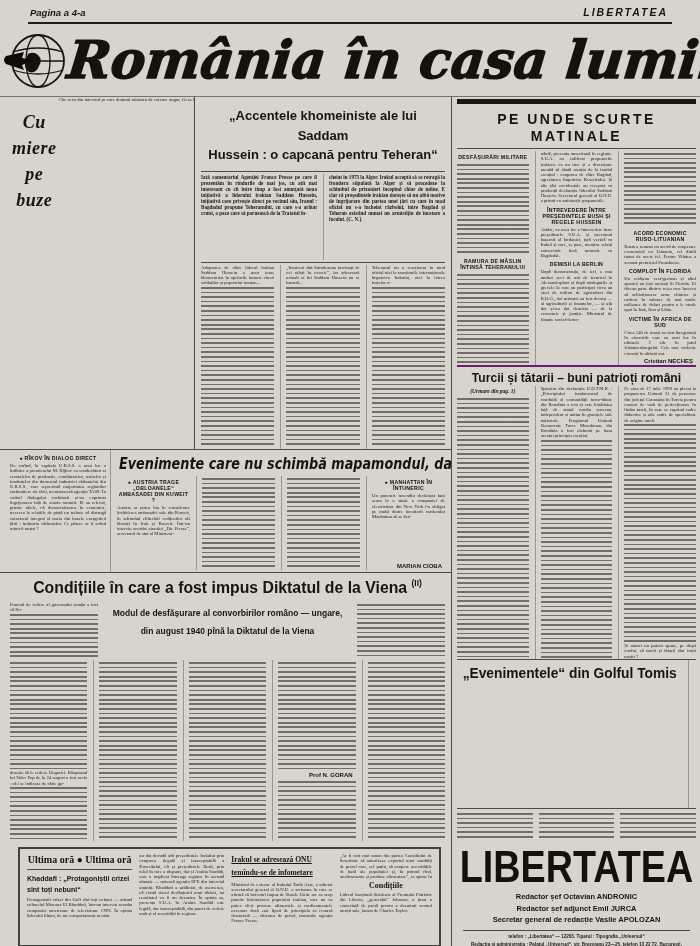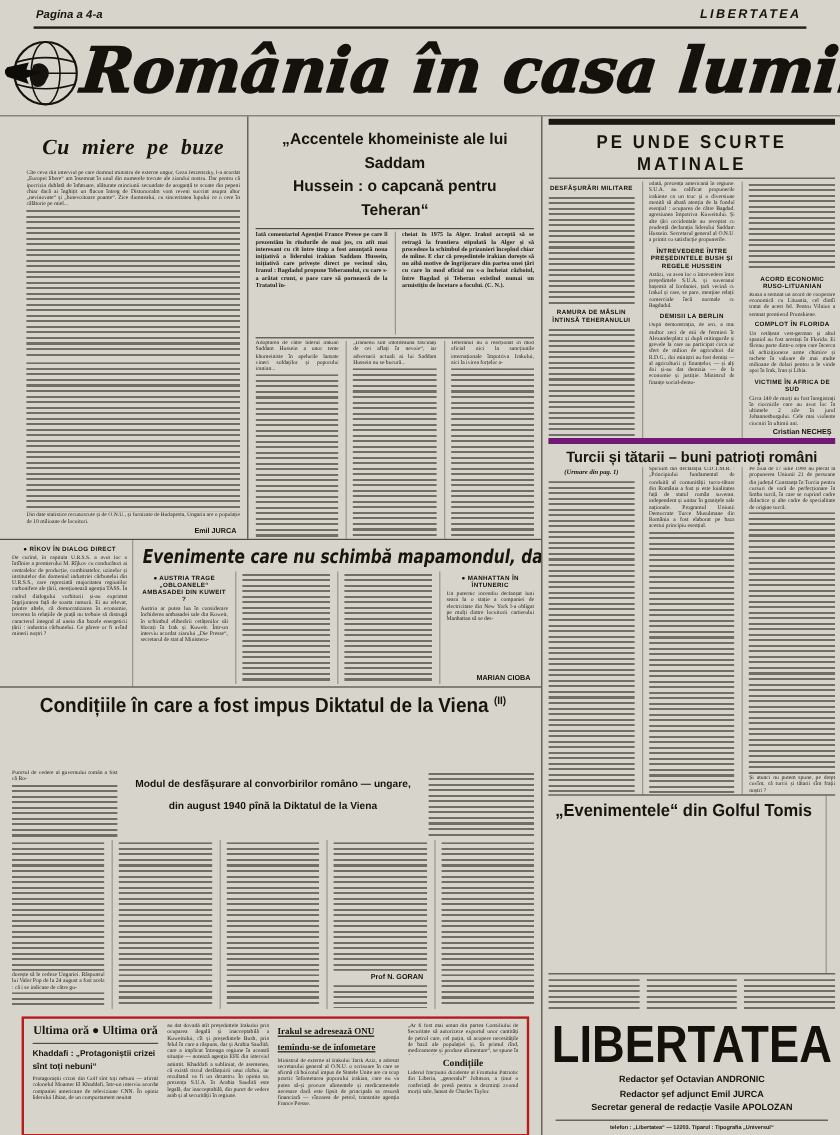--- a/index.html
+++ b/index.html
@@ -45,46 +45,46 @@
   .h-dikt{font:700 17px "Liberation Sans",sans-serif;white-space:nowrap;text-align:center;
           transform:scaleX(.93);transform-origin:center;margin:5px 0 4px;}
   .h-dikt .suf{font-size:9px;vertical-align:super;}
   .h-turcii{font:700 12.5px "Liberation Sans",sans-serif;white-space:nowrap;text-align:center;
             transform:scaleX(.97);transform-origin:center;margin:4px 0 1px;}
   .h-golf{font:700 14.5px "Liberation Sans",sans-serif;white-space:nowrap;text-align:center;
           transform:scaleX(.95);transform-origin:center;margin:5px 0 1px;}
   .deck{font:700 8.5px "Liberation Sans",sans-serif;text-align:center;line-height:2.1;margin-top:3px;}
   
   .row1{display:flex;flex:0 0 352px;min-height:0;}
-  .colA{flex:0 0 178px;display:flex;flex-direction:column;padding:0 6px 2px 22px;overflow:hidden;}
+  .colA{flex:0 0 178px;display:flex;padding:0 6px 2px 10px;overflow:hidden;}
   .colB{flex:1;display:flex;flex-direction:column;border-left:1px solid #4f4a42;padding:0 6px;overflow:hidden;}
   .row2{display:flex;flex:0 0 122px;border-top:1px solid #4f4a42;min-height:0;}
   .rikov{flex:0 0 96px;display:flex;flex-direction:column;padding:2px 4px 2px 10px;overflow:hidden;}
   .evenblk{flex:1;display:flex;flex-direction:column;border-left:1px solid rgba(80,74,64,.45);
            padding:0 6px 2px 6px;overflow:hidden;}
   .dikt{flex:0 0 268px;border-top:1px solid #4f4a42;display:flex;flex-direction:column;
         padding:0 6px 0 10px;overflow:hidden;}
-  .deckrow{display:flex;gap:8px;flex:0 0 58px;min-height:0;margin-top:40px;}
+  .deckrow{display:flex;gap:8px;flex:0 0 58px;min-height:0;}
   .deckrow .side{flex:0 0 88px;}
   .deckrow .mid{flex:1;}
   .diktcols{flex:0 0 110px;}
   .diktbottom{flex:1;}
-  .ultima{flex:0 0 88px;margin:6px 10px 0 18px;border:2px solid #b91c1c;display:flex;gap:7px;
+  .ultima{flex:0 0 88px;margin:6px 10px 0 18px;border:2px solid #404040;display:flex;gap:7px;
           padding:4px 7px;overflow:hidden;}
   .ucol{display:flex;flex-direction:column;min-width:0;overflow:hidden;}
   .u1{flex:0 0 26%;} .u2{flex:0 0 21%;} .u3{flex:0 0 25%;} .u4{flex:1;}
   .h-ultima{font:700 10px "Liberation Serif",serif;text-align:center;margin:1px 0 2px;}
   .h-khad{font:700 7px "Liberation Sans",sans-serif;text-align:justify;line-height:1.5;margin:2px 0;}
   .h-irak{font:700 7.5px "Liberation Serif",serif;text-align:left;line-height:1.7;margin:1px 0 2px;text-decoration:underline;}
   .h-dez{font:700 8px "Liberation Serif",serif;text-align:center;margin:2px 0;}
   
   .peunde{flex:0 0 268px;display:flex;flex-direction:column;overflow:hidden;}
   .thickbar{height:5px;background:#1b1813;margin:2px 0 3px;flex:0 0 auto;}
   .peucols{flex:1;}
-  .turcii{flex:0 0 292px;border-top:5px solid #701a75;display:flex;flex-direction:column;overflow:hidden;}
+  .turcii{flex:0 0 292px;border-top:2px solid #701a75;display:flex;flex-direction:column;overflow:hidden;}
   .golf{flex:0 0 148px;border-top:1px solid #4f4a42;display:flex;flex-direction:row;overflow:hidden;}
   .mast{flex:1;border-top:1px solid #4f4a42;display:flex;flex-direction:column;overflow:hidden;padding-top:2px;}
   .mastgreek{flex:0 0 30px;display:flex;gap:6px;}
   .mastgreek .greek{flex:1;}
   .h-brand{font:700 37px "Liberation Sans",sans-serif;text-align:center;letter-spacing:0px;
            transform:scaleY(1.18) scaleX(1.02);margin:6px 0 2px;color:#14110c;}
   .staff{font:700 7.5px "Liberation Sans",sans-serif;text-align:center;line-height:1.55;}
   .colophon{font:700 4.6px "Liberation Sans",sans-serif;text-align:center;line-height:1.35;
             margin:4px 6px 0;border-top:1px solid #4f4a42;padding-top:3px;color:#23201a;}
   .colophon .cline{margin-bottom:2px;}

